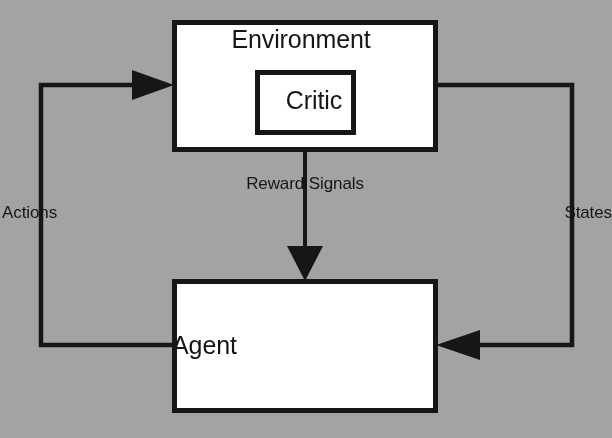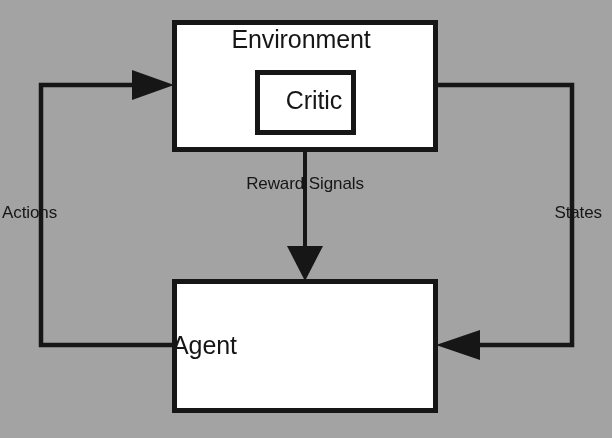--- a/index.html
+++ b/index.html
@@ -56,21 +56,21 @@
   #label-reward-signals {
     left: 0px; top: 175px; width: 612px;
     text-align: center;
     transform: translateX(-1px);
   }
   #label-actions {
     left: 2px; top: 204px;
     text-align: left;
   }
   #label-states {
-    right: 10px; top: 204px;
+    right: 0; top: 204px;
     text-align: center;
   }
 </style>
 </head>
 <body>
 
 <div id="canvas">
 
   <svg id="diagram-svg" viewBox="0 0 612 438" xmlns="http://www.w3.org/2000/svg">
 

